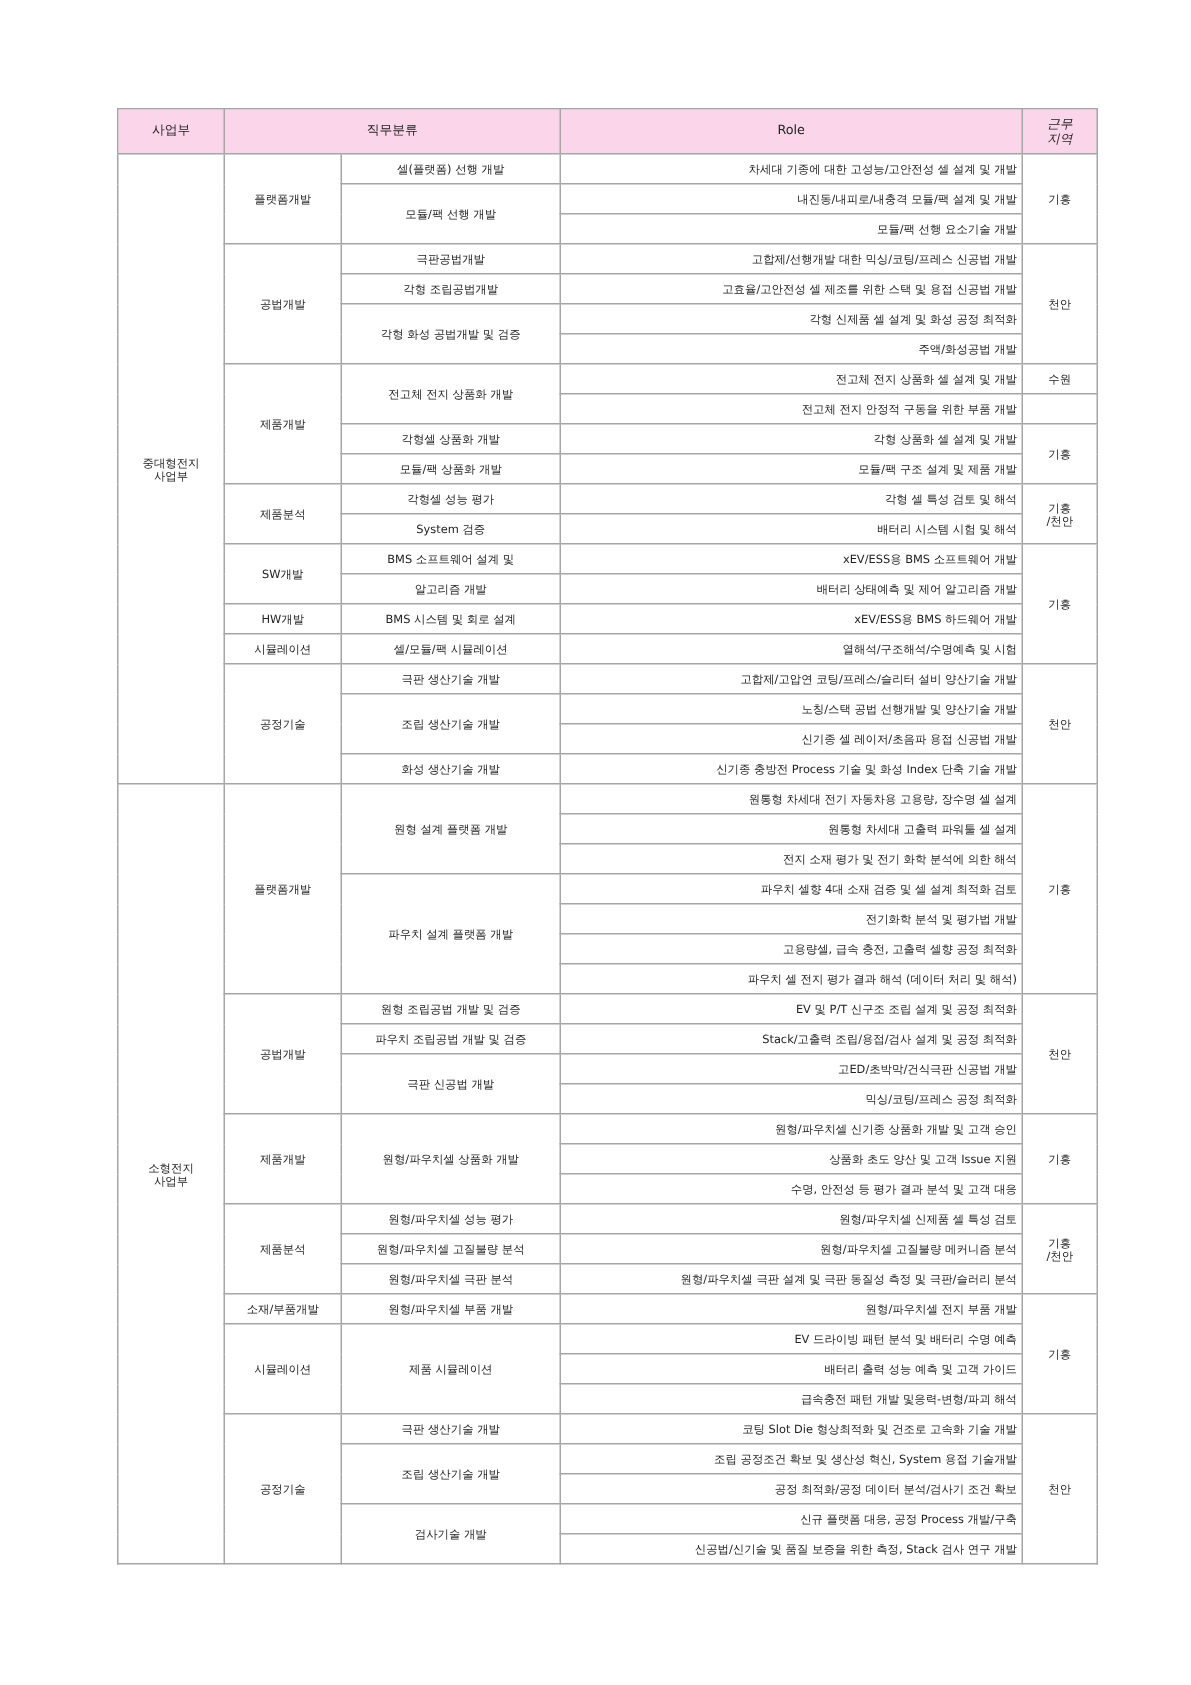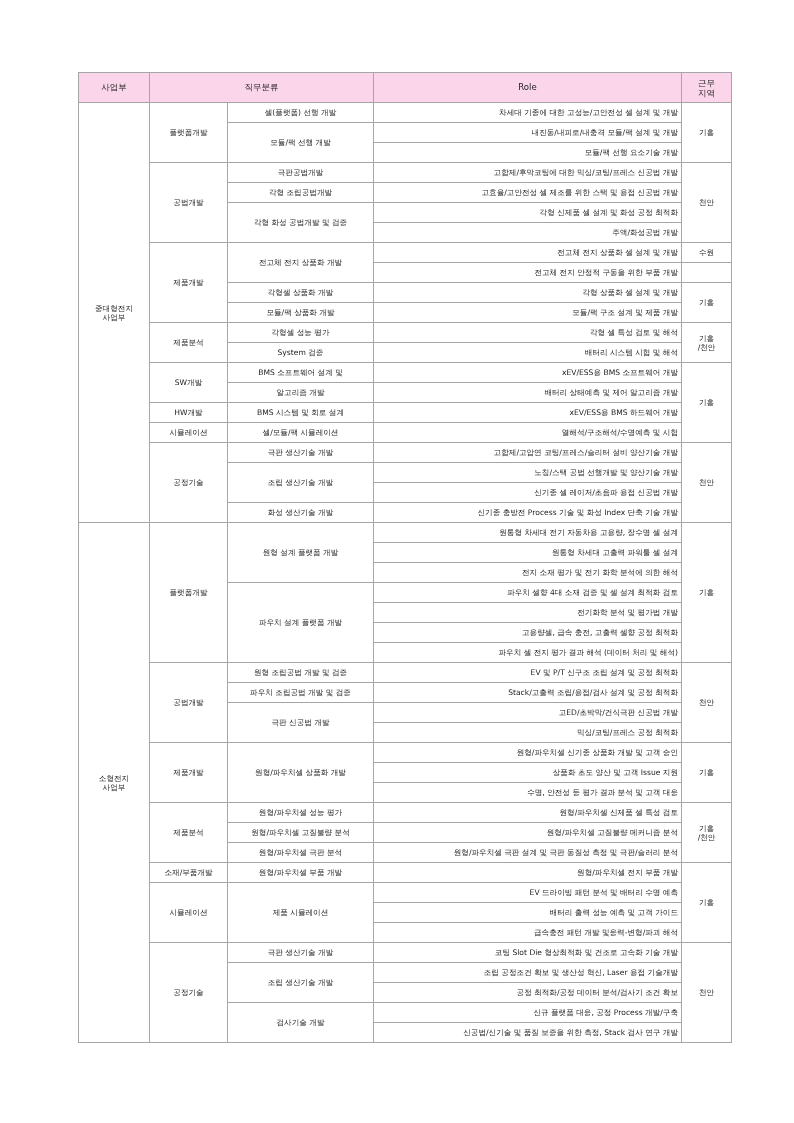--- a/index.html
+++ b/index.html
@@ -23,21 +23,21 @@
         <col class="c2">
         <col class="c3">
         <col class="c4">
         <col class="c5">
       </colgroup>
     <thead>
       <tr>
         <th>사업부</th>
         <th colspan="2">직무분류</th>
         <th>Role</th>
-        <th style="white-space:pre-line;line-height:10px;">근무
+        <th style="white-space:pre-line;line-height:10px;font-style:italic;">근무
 지역</th>
       </tr>
     </thead>
     <tbody id="tbody">
         <tr>
           <td class="c b" rowspan="21" style="white-space: pre-line; margin-top: 46px;">중대형전지
 사업부</td>
           <td class="c b" rowspan="3">플랫폼개발</td>
           <td class="c" rowspan="1">셀(플랫폼) 선행 개발</td>
           <td class="l">차세대 기종에 대한 고성능/고안전성 셀 설계 및 개발</td>
@@ -46,21 +46,21 @@
         <tr>
           <td class="c" rowspan="2">모듈/팩 선행 개발</td>
           <td class="l">내진동/내피로/내충격 모듈/팩 설계 및 개발</td>
         </tr>
         <tr>
           <td class="l">모듈/팩 선행 요소기술 개발</td>
         </tr>
         <tr>
           <td class="c b" rowspan="4">공법개발</td>
           <td class="c" rowspan="1">극판공법개발</td>
-          <td class="l">고합제/후막코팅에 대한 믹싱/코팅/프레스 신공법 개발</td>
+          <td class="l">고합제/선행개발 대한 믹싱/코팅/프레스 신공법 개발</td>
           <td class="c" rowspan="4" style="white-space: pre-line;">천안</td>
         </tr>
         <tr>
           <td class="c" rowspan="1">각형 조립공법개발</td>
           <td class="l">고효율/고안전성 셀 제조를 위한 스택 및 용접 신공법 개발</td>
         </tr>
         <tr>
           <td class="c" rowspan="2">각형 화성 공법개발 및 검증</td>
           <td class="l">각형 신제품 셀 설계 및 화성 공정 최적화</td>
         </tr>
@@ -223,21 +223,21 @@
           <td class="l">급속충전 패턴 개발 및응력-변형/파괴 해석</td>
         </tr>
         <tr>
           <td class="c b" rowspan="5">공정기술</td>
           <td class="c" rowspan="1">극판 생산기술 개발</td>
           <td class="l">코팅 Slot Die 형상최적화 및 건조로 고속화 기술 개발</td>
           <td class="c" rowspan="5" style="white-space: pre-line;">천안</td>
         </tr>
         <tr>
           <td class="c" rowspan="2">조립 생산기술 개발</td>
-          <td class="l">조립 공정조건 확보 및 생산성 혁신, Laser 용접 기술개발</td>
+          <td class="l">조립 공정조건 확보 및 생산성 혁신, System 용접 기술개발</td>
         </tr>
         <tr>
           <td class="l">공정 최적화/공정 데이터 분석/검사기 조건 확보</td>
         </tr>
         <tr>
           <td class="c" rowspan="2">검사기술 개발</td>
           <td class="l">신규 플랫폼 대응, 공정 Process 개발/구축</td>
         </tr>
         <tr>
           <td class="l">신공법/신기술 및 품질 보증을 위한 측정, Stack 검사 연구 개발</td>

